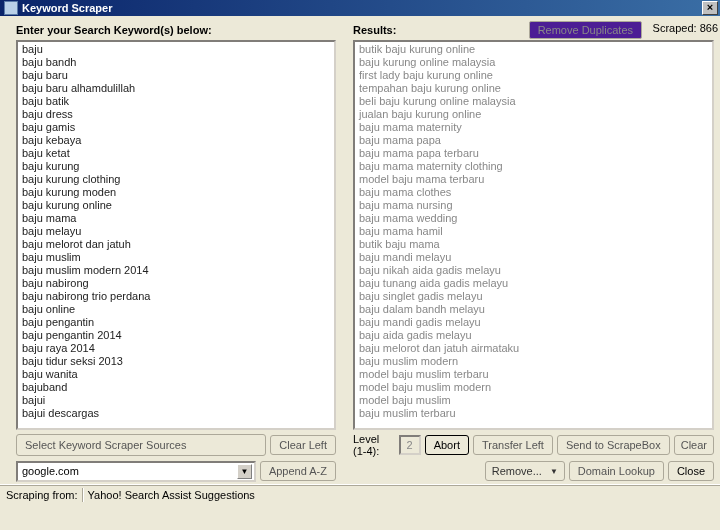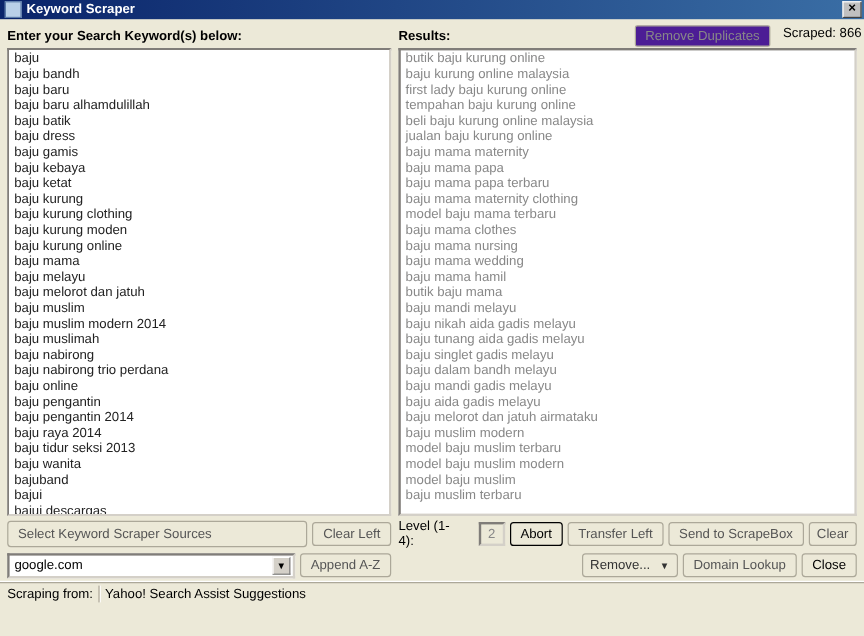--- a/index.html
+++ b/index.html
@@ -35,22 +35,22 @@
     border-bottom-color:#404040;
     text-align:center;
     line-height:11px;
     font-weight:bold;
     color:#000;
     cursor:pointer;
   }
   .main {
     height:468px;
     display:flex;
-    padding:4px 6px 0 6px;
-    gap:6px;
+    padding:4px 6px 0 16px;
+    gap:17px;
   }
   .pane {
     display:flex;
     flex-direction:column;
   }
   .pane.left { width:320px; }
   .pane.right { flex:1; }
   .label-row {
     height:20px;
     display:flex;
@@ -203,21 +203,20 @@
         <div>baju ketat</div>
         <div>baju kurung</div>
         <div>baju kurung clothing</div>
         <div>baju kurung moden</div>
         <div>baju kurung online</div>
         <div>baju mama</div>
         <div>baju melayu</div>
         <div>baju melorot dan jatuh</div>
         <div>baju muslim</div>
         <div>baju muslim modern 2014</div>
-        <div>baju muslimah</div>
         <div>baju nabirong</div>
         <div>baju nabirong trio perdana</div>
         <div>baju online</div>
         <div>baju pengantin</div>
         <div>baju pengantin 2014</div>
         <div>baju raya 2014</div>
         <div>baju tidur seksi 2013</div>
         <div>baju wanita</div>
         <div>bajuband</div>
         <div>bajui</div>

